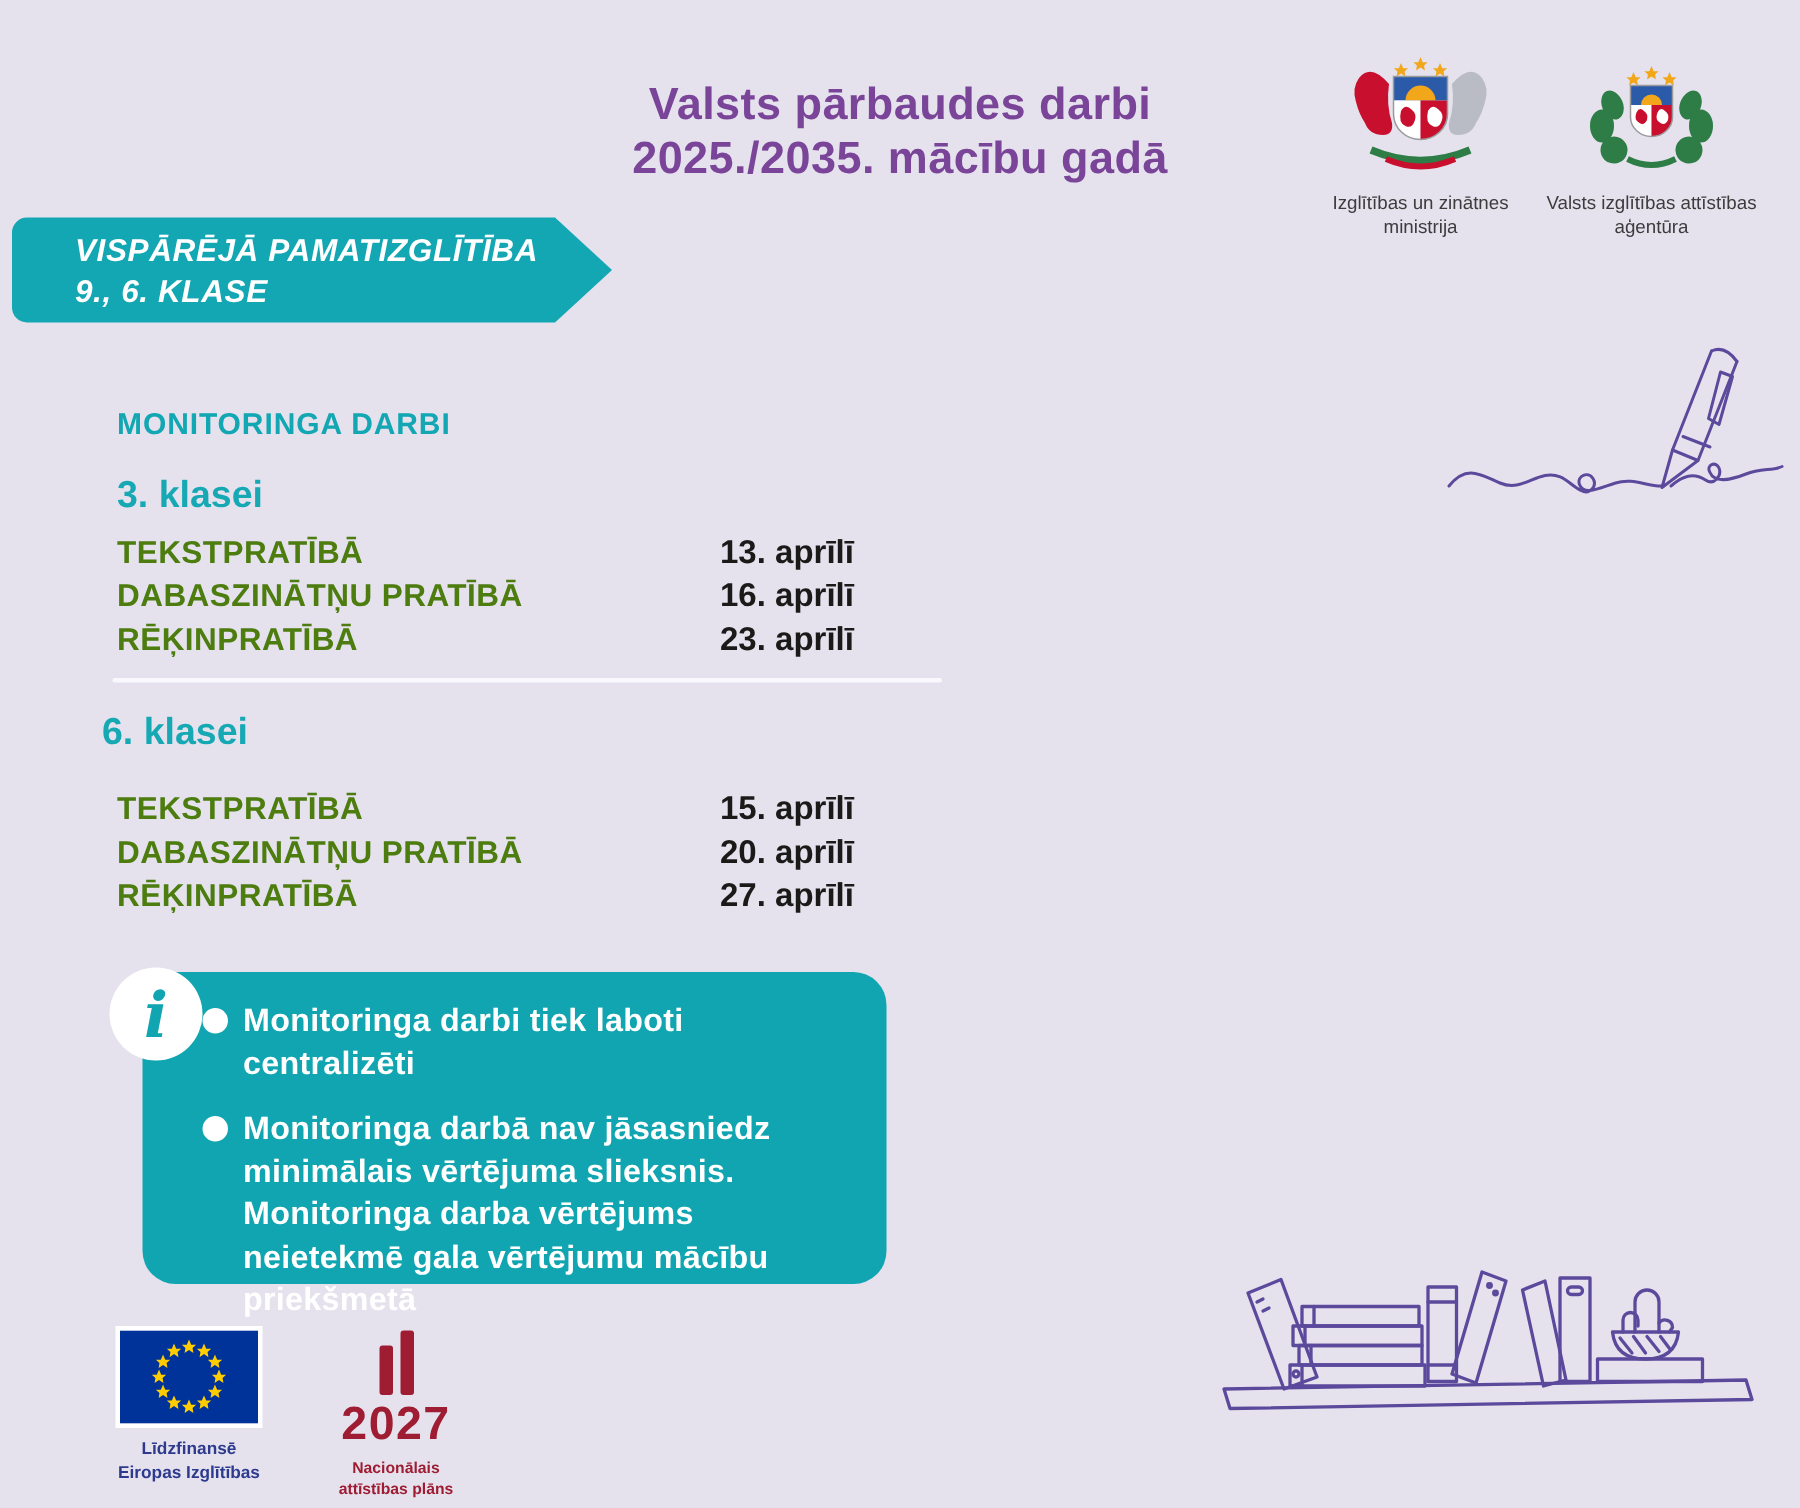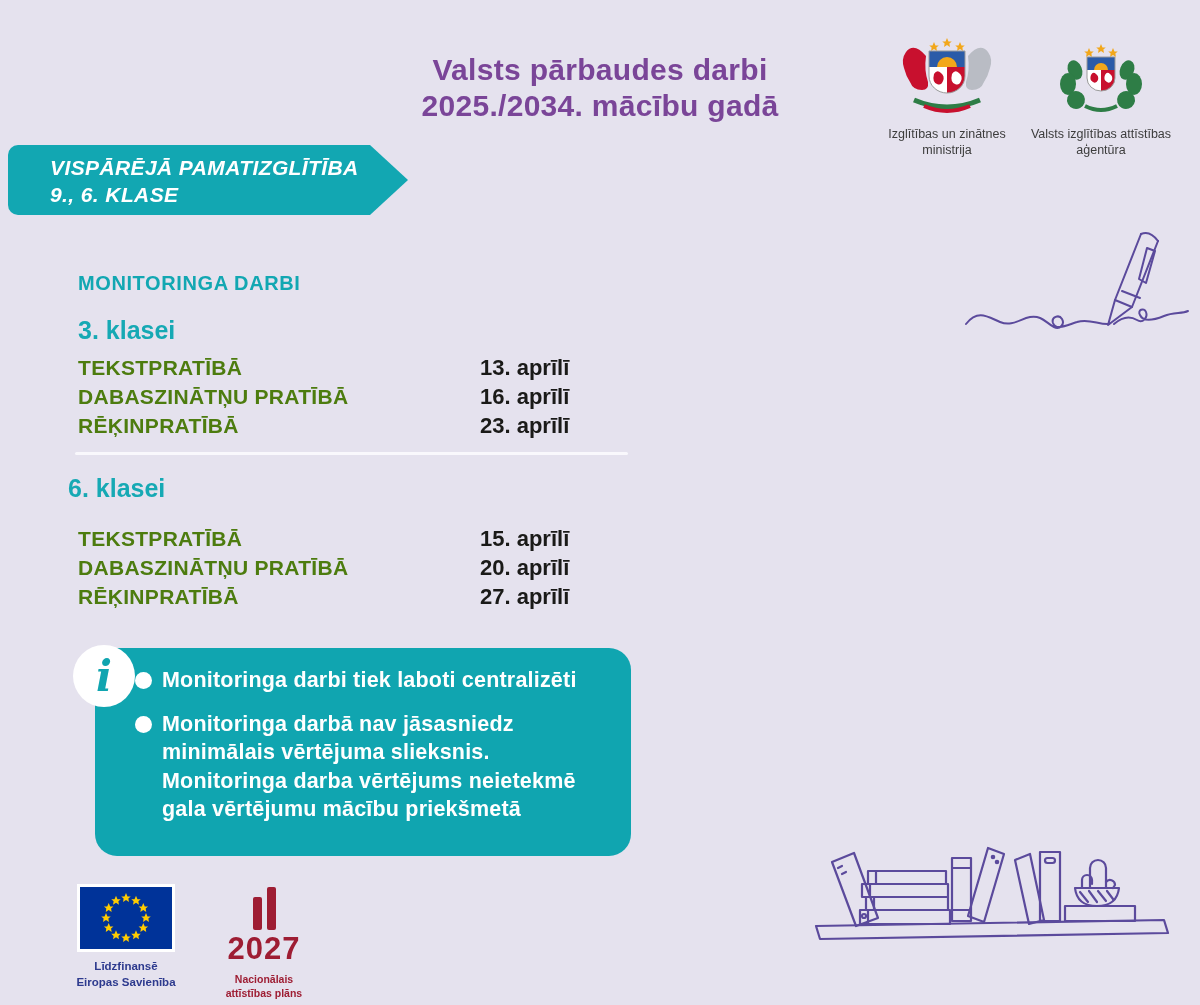--- a/index.html
+++ b/index.html
@@ -38,21 +38,21 @@
   .sec-2{top:474px;left:68px;}
   .rows{position:absolute;left:78px;width:545px;}
   .rows-1{top:355px;}
   .rows-2{top:526px;}
   .row{display:flex;align-items:baseline;height:29px;}
   .subject{width:402px;color:#4d7c0f;font-weight:bold;font-size:21px;letter-spacing:.3px;flex:none;}
   .date{color:#1a1a18;font-weight:bold;font-size:22px;}
   .divider{position:absolute;top:452px;left:75px;width:553px;height:3px;background:#f9f8fc;border-radius:2px;}
   
   .infobox{
-    position:absolute;top:648px;left:95px;width:536px;height:208px;background:#10a5b0;
+    position:absolute;top:648px;left:95px;width:496px;height:208px;background:#10a5b0;
     border-radius:22px;box-sizing:border-box;padding:18px 28px 0 40px;
   }
   .note{display:flex;margin-bottom:15px;}
   .note .dot{width:17px;height:17px;border-radius:50%;background:#fff;margin:6px 10px 0 0;flex:none;}
   .note-text{color:#fff;font-weight:bold;font-size:21.5px;line-height:28.5px;max-width:452px;letter-spacing:.2px;}
   .info-badge{
     position:absolute;top:645px;left:73px;width:62px;height:62px;border-radius:50%;
     background:#fff;display:flex;align-items:center;justify-content:center;
     color:#10a5b0;font-family:"DejaVu Serif",serif;font-style:italic;font-weight:bold;font-size:42px;
   }
@@ -71,21 +71,21 @@
   .pen-art{position:absolute;top:203px;left:962px;}
   .shelf-art{position:absolute;top:838px;left:812px;}
 </style>
 </head>
 <body>
 
 <div class="poster">
 
   <div class="title">
     <div>Valsts pārbaudes darbi</div>
-    <div>2025./2034. mācību gadā</div>
+    <div>2025./2035. mācību gadā</div>
   </div>
 
   <div class="logo-block logo-ministry">
     <svg width="126" height="80" viewBox="0 0 126 80">
       <defs>
         <path id="star" d="M0,-5 L1.47,-1.55 L4.76,-1.55 L2.38,0.59 L2.94,4.05 L0,2 L-2.94,4.05 L-2.38,0.59 L-4.76,-1.55 L-1.47,-1.55 Z"></path>
         <clipPath id="shieldclip">
             <path d="M45,13 h36 v25 a18,17 0 0 1 -36,0 z"></path>
           </clipPath>
       </defs>
@@ -205,21 +205,21 @@
       <use href="#star" x="56" y="48.3" fill="#ffcc00"></use>
       <use href="#star" x="46" y="51" fill="#ffcc00"></use>
       <use href="#star" x="36" y="48.3" fill="#ffcc00"></use>
       <use href="#star" x="28.7" y="41" fill="#ffcc00"></use>
       <use href="#star" x="26" y="31" fill="#ffcc00"></use>
       <use href="#star" x="28.7" y="21" fill="#ffcc00"></use>
       <use href="#star" x="36" y="13.7" fill="#ffcc00"></use>
     </svg>
     <div class="eu-caption">
       <div>Līdzfinansē</div>
-      <div>Eiropas Savienība</div>
+      <div>Eiropas Izglītības</div>
     </div>
   </div>
 
   <div class="nap-block">
     <div class="nap-bars">
       <div class="nap-bar nap-bar-short"></div>
       <div class="nap-bar nap-bar-tall"></div>
     </div>
     <div class="nap-year">2027</div>
     <div class="nap-caption">

